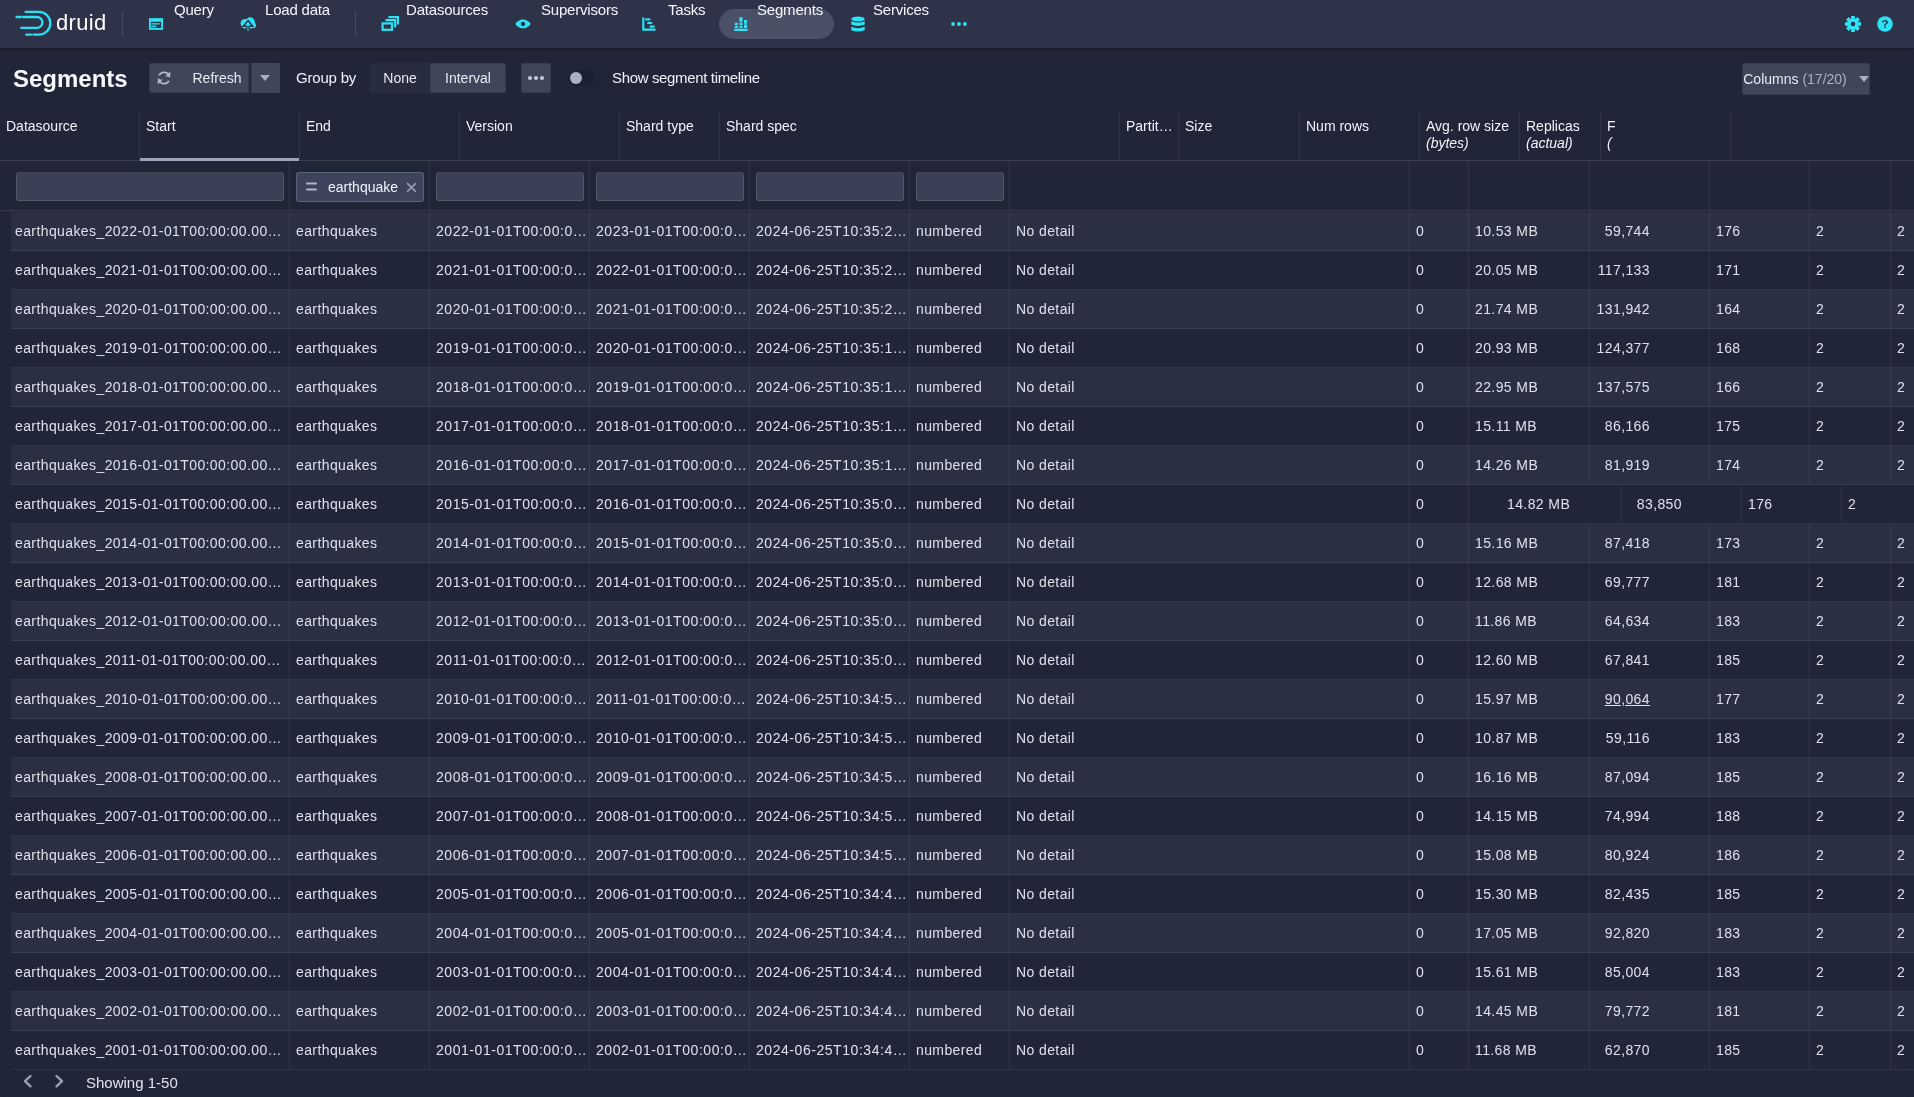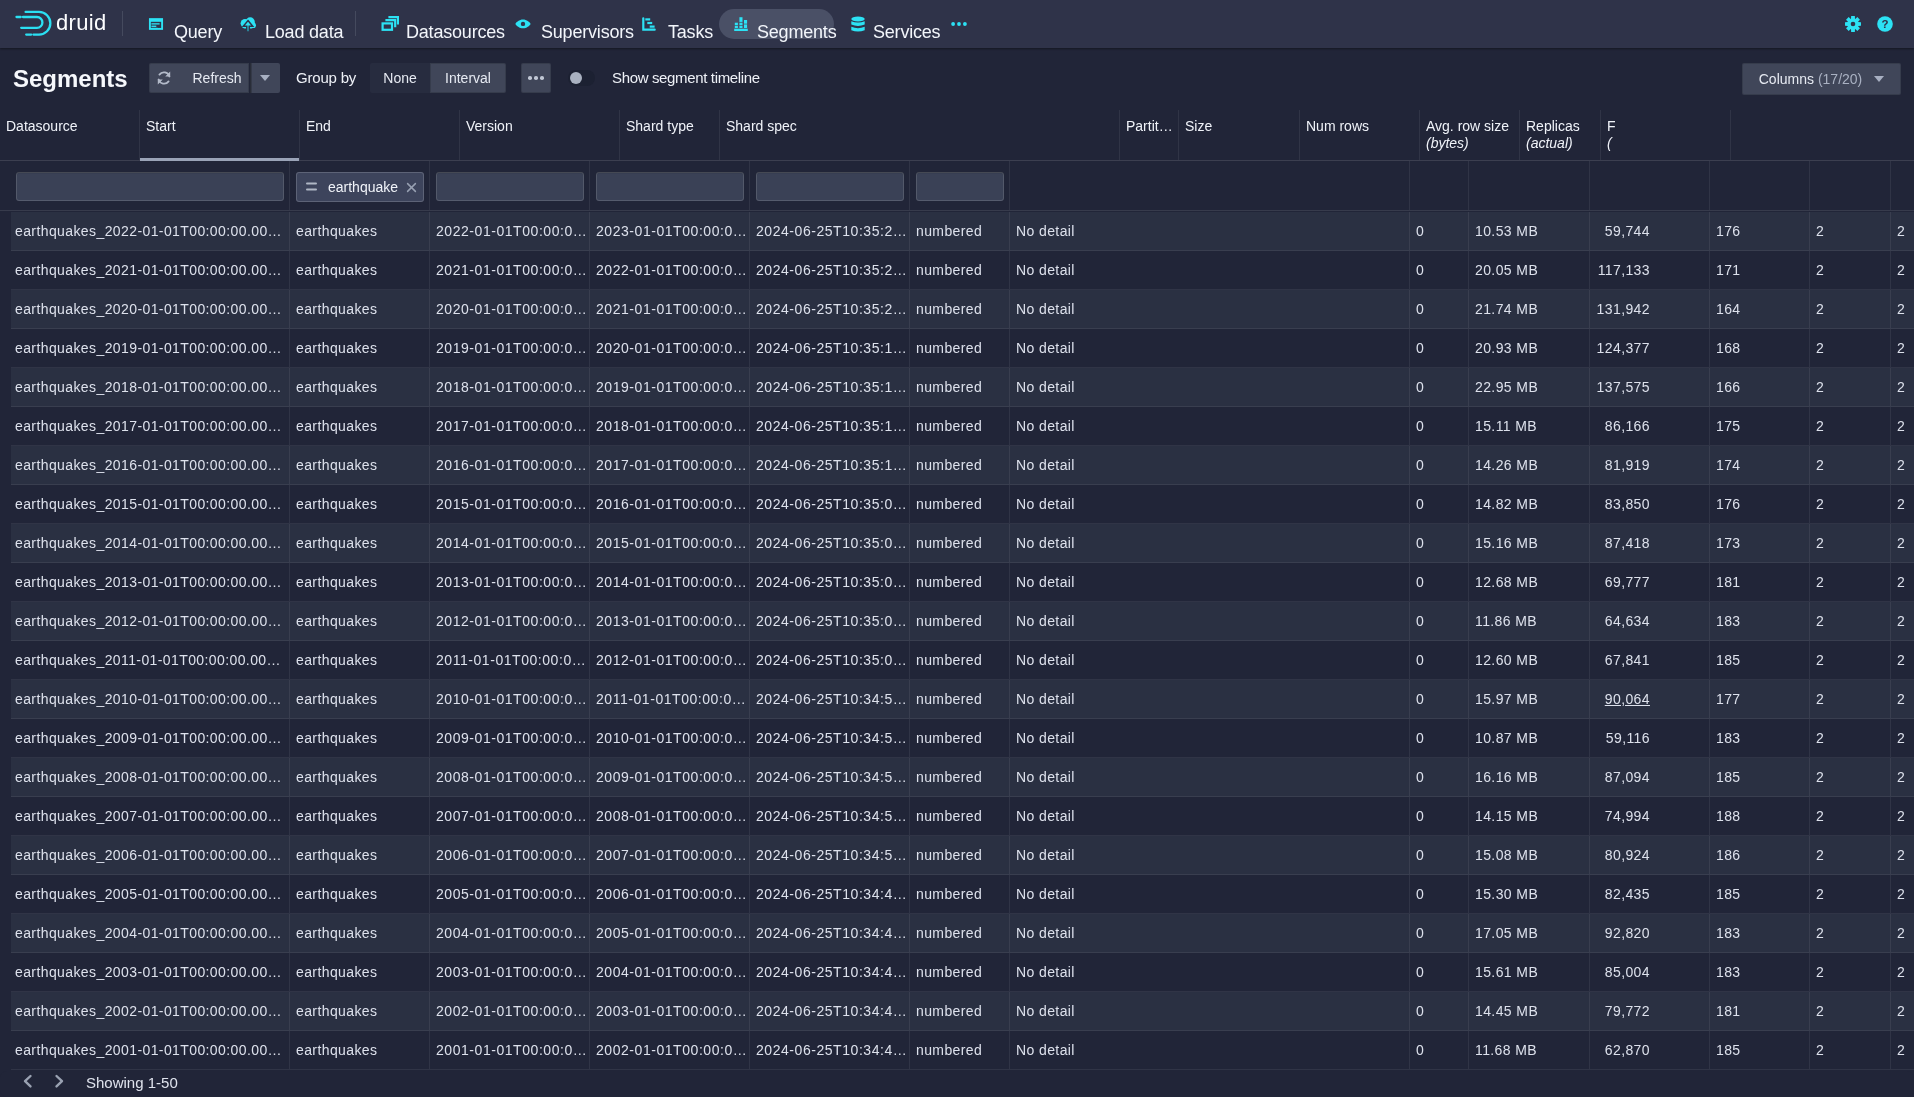--- a/index.html
+++ b/index.html
@@ -3,21 +3,21 @@
 * { margin:0; padding:0; box-sizing:border-box; }
 html,body { width:1914px; height:1097px; overflow:hidden; }
 body { font-family:"Liberation Sans", sans-serif; background:#212538; color:#dde1ec; }
 
 
 .navbar { position:absolute; left:0; top:0; width:1914px; height:48px; background:#2f3349;
   box-shadow:0 1px 2px rgba(0,0,0,0.4); display:flex; align-items:center; z-index:5; }
 .navbar * { position:absolute; }
 .nav-sep { width:1px; height:25px; background:#454a5e; top:11px; }
 .nav-ic { top:16px; }
-.nav-tx { top:22px; font-size:18px; letter-spacing:-0.2px; color:#f3f6fb; white-space:nowrap; }
+.nav-tx { top:1px; font-size:15px; letter-spacing:-0.2px; color:#f3f6fb; white-space:nowrap; }
 .druid-word { color:#fdfeff; font-size:22px; letter-spacing:0.3px; top:10px; left:56px; }
 
 
 .toolbar { position:absolute; left:0; top:48px; width:1914px; height:62px; background:#212538; }
 .tb-title { position:absolute; left:13px; top:17px; font-size:24px; font-weight:bold; color:#f6f8fc; }
 .btn { position:absolute; height:30px; background:#404659; border-radius:2px; color:#e6eaf2;
   font-size:14px; display:flex; align-items:center; justify-content:center;
   box-shadow:inset 0 0 0 1px rgba(17,20,24,0.2); }
 .tb-label { position:absolute; font-size:15px; color:#eef1f7; letter-spacing:-0.2px; }
 .caret { width:0; height:0; border-left:5px solid transparent; border-right:5px solid transparent;
@@ -171,21 +171,21 @@
     <div class="btn" style="left:521px;top:15px;width:30px">
       <span style="display:flex;gap:2.5px">
         <i style="width:3.6px;height:3.6px;border-radius:50%;background:#c0c7d4"></i>
         <i style="width:3.6px;height:3.6px;border-radius:50%;background:#c0c7d4"></i>
         <i style="width:3.6px;height:3.6px;border-radius:50%;background:#c0c7d4"></i>
       </span>
     </div>
     <div style="position:absolute;left:568px;top:22px;width:27px;height:16px;border-radius:8px;background:#1c2132"></div>
     <div style="position:absolute;left:570px;top:24px;width:12px;height:12px;border-radius:50%;background:#a9b1c0"></div>
     <div class="tb-label" style="left:612px;top:21px;letter-spacing:-0.35px">Show segment timeline</div>
-    <div class="btn" style="left:1742px;top:15px;width:159px;height:32px">Columns&nbsp;<span style="color:#a9b1c2">(17/20)</span><span class="caret" style="margin-left:12px"></span></div>
+    <div class="btn" style="left:1742px;top:15px;width:128px;height:32px">Columns&nbsp;<span style="color:#a9b1c2">(17/20)</span><span class="caret" style="margin-left:12px"></span></div>
   </div>
 <div class="tbl">
     <div class="hrow">
       <div class="hcell" style="width:140px;">Datasource</div>
       <div class="hcell" style="width:160px;">Start<div class="sortline"></div></div>
       <div class="hcell" style="width:160px;">End</div>
       <div class="hcell" style="width:160px;">Version</div>
       <div class="hcell" style="width:100px;">Shard type</div>
       <div class="hcell" style="width:400px;">Shard spec</div>
       <div class="hcell" style="width:59px;">Partit…</div>
@@ -436,21 +436,21 @@
           </div>
           <div class="dcell dt" style="width:160px;">
             <span class="trunc">2016-01-01T00:00:00.000Z</span>
           </div>
           <div class="dcell dt" style="width:160px;">
             <span class="trunc">2024-06-25T10:35:05.000Z</span>
           </div>
           <div class="dcell" style="width:100px;">numbered</div>
           <div class="dcell" style="width:400px;">No detail</div>
           <div class="dcell" style="width:59px;">0</div>
-          <div class="dcell" style="width:121px;">14.82 MB</div>
+          <div class="dcell" style="width:121px;margin-left:32px;">14.82 MB</div>
           <div class="dcell" style="width:120px;">
             <span class="nrw">83,850</span>
           </div>
           <div class="dcell" style="width:100px;">176</div>
           <div class="dcell" style="width:81px;">2</div>
           <div class="dcell" style="width:130px;">2</div>
         </div>
       </div>
       <div class="drow odd">
         <div class="inner">

